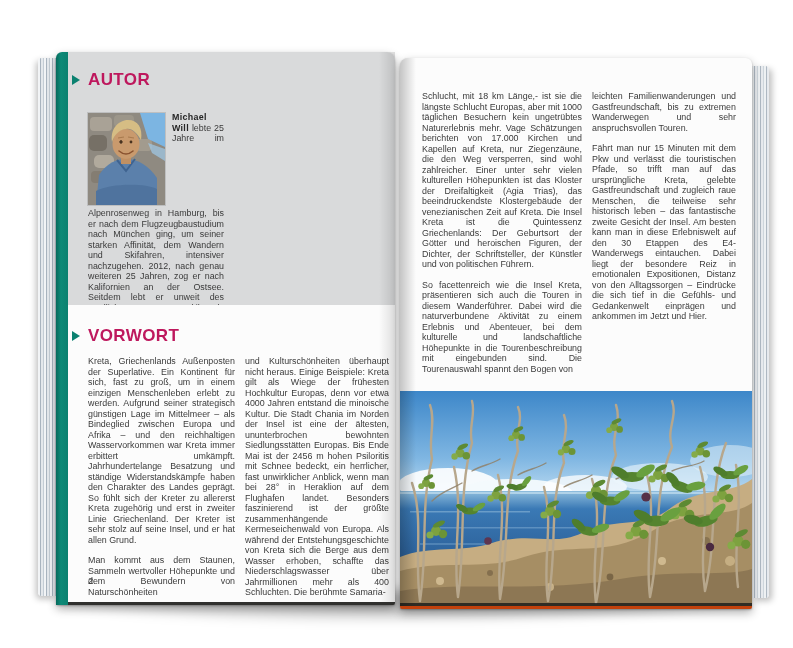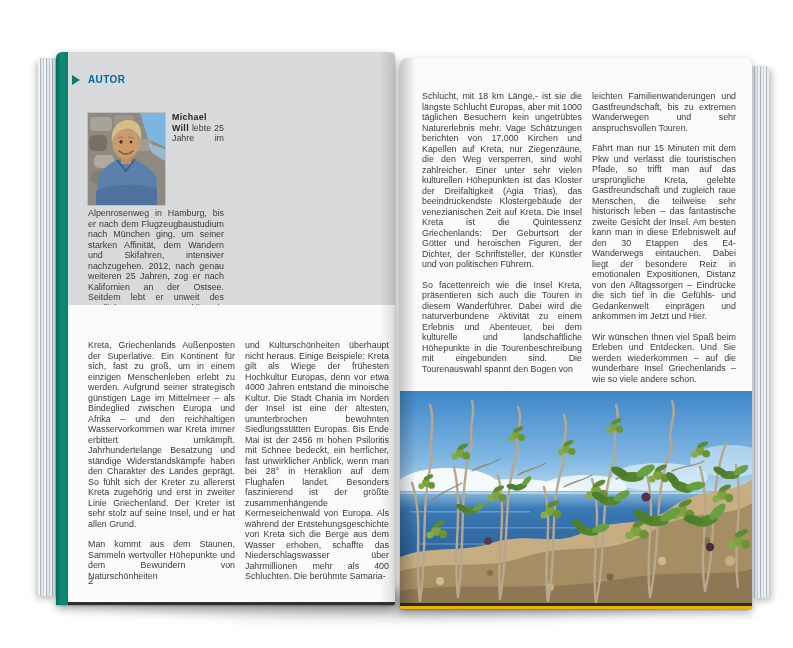--- a/index.html
+++ b/index.html
@@ -18,29 +18,29 @@
     box-shadow:3px 3px 6px rgba(0,0,0,0.25);}
   
   .page{position:absolute;background:#fcfcfc;}
   .page-left{left:56px;top:52px;width:339px;height:550px;border-radius:6px 8px 2px 2px;
     box-shadow:0 4px 10px rgba(0,0,0,0.30),0 1px 2px rgba(0,0,0,0.25);
     border-bottom:3px solid #30302e;}
   .page-left::after{content:"";position:absolute;top:0;right:0;bottom:0;width:16px;pointer-events:none;
     background:linear-gradient(90deg,transparent,rgba(0,0,0,0.12));}
   .page-right{left:400px;top:58px;width:352px;height:548px;border-radius:8px 6px 2px 2px;
     box-shadow:0 4px 10px rgba(0,0,0,0.30),0 1px 2px rgba(0,0,0,0.25);
-    border-bottom:3px solid #eab308;overflow:hidden;}
+    border-bottom:3px solid #c2410c;overflow:hidden;}
   .page-right::before{content:"";position:absolute;top:0;left:0;bottom:0;width:16px;z-index:5;pointer-events:none;
     background:linear-gradient(90deg,rgba(0,0,0,0.22),transparent);}
   
   .teal-band{position:absolute;left:0;top:0;bottom:-3px;width:12px;background:#0b8170;
     border-radius:6px 0 0 0;
     background:linear-gradient(90deg,#066a5c,#0d8a77 40%,#0b8170);}
   
-  .sec-head{position:relative;margin:0;color:#0369a1;font-size:10px;font-weight:bold;
+  .sec-head{position:relative;margin:0;color:#be185d;font-size:17px;font-weight:bold;
     letter-spacing:0.4px;line-height:16px;}
   .tri{position:absolute;left:-16px;top:3px;width:0;height:0;
     border-top:5px solid transparent;border-bottom:5px solid transparent;border-left:8px solid #0b8170;}
   
   .author-panel{position:absolute;left:12px;right:0;top:0;height:253px;background:#d9dadb;
     border-radius:0 8px 0 0;padding:20px 5px 0 20px;box-sizing:border-box;overflow:hidden;}
   .author-cols{display:flex;gap:9px;margin-top:24px;flex-direction:column;}
   .a-col1{width:136px;flex:none;}
   .a-col2{flex:1;min-width:0;}
   .author-photo{float:left;width:77px;height:92px;margin:1px 7px 3px 0;box-shadow:0 0 0 1px rgba(0,0,0,0.12);}
@@ -112,20 +112,24 @@
         </div>
         <div class="a-col2 txt">
           <p>Aus dieser Leidenschaft entstand ein erstes Projekt, ein Onlineführer – www.gpstrackfinder.com – mit 60 Variantenabfahrten in Norditalien. Auch sind folgende Wanderführer-Titel veröffentlicht: Lanzarote, La Gomera, Fuerteventura und Rhodos.</p>
           <p>Seit über 15 Jahren bereist er intensiv die griechischen Inseln. Bei der Planung der Wanderrouten identifiziert er die Quintessenz der vorhandenen Wanderwege, auch wird das Streckennetz um neue Varianten erweitert. Besonders beeindruckte ihn die wunderbare Insel Kreta.</p>
           <p class="bold-p">Sein Treibstoff ist, neue Wege zu gehen, damit sie entstehen.</p>
         </div>
       </div>
     </div>
 
     <div class="vorwort">
+      <h2 class="sec-head">
+        <span class="tri"></span>
+        <span>VORWORT</span>
+      </h2>
       <div class="v-cols">
         <div class="v-col1 txt">
           <p>Kreta, Griechenlands Außenposten der Superlative. Ein Kontinent für sich, fast zu groß, um in einem einzigen Menschenleben erlebt zu werden. Aufgrund seiner strategisch günstigen Lage im Mittelmeer – als Bindeglied zwischen Europa und Afrika – und den reichhaltigen Wasservorkommen war Kreta immer erbittert umkämpft. Jahrhundertelange Besatzung und ständige Widerstandskämpfe haben den Charakter des Landes geprägt. So fühlt sich der Kreter zu allererst Kreta zugehörig und erst in zweiter Linie Griechenland. Der Kreter ist sehr stolz auf seine Insel, und er hat allen Grund.</p>
           <p>Man kommt aus dem Staunen, Sammeln wertvoller Höhepunkte und dem Bewundern von Naturschönheiten</p>
         </div>
         <div class="v-col2 txt">
           <p>und Kulturschönheiten überhaupt nicht heraus. Einige Beispiele: Kreta gilt als Wiege der frühesten Hochkultur Europas, denn vor etwa 4000 Jahren entstand die minoische Kultur. Die Stadt Chania im Norden der Insel ist eine der ältesten, ununterbrochen bewohnten Siedlungsstätten Europas. Bis Ende Mai ist der 2456 m hohen Psiloritis mit Schnee bedeckt, ein herrlicher, fast unwirklicher Anblick, wenn man bei 28° in Heraklion auf dem Flughafen landet. Besonders faszinierend ist der größte zusammenhängende Kermeseichenwald von Europa. Als während der Entstehungsgeschichte von Kreta sich die Berge aus dem Wasser erhoben, schaffte das Niederschlagswasser über Jahrmillionen mehr als 400 Schluchten. Die berühmte Samaria-</p>
         </div>
       </div>
     </div>
@@ -136,21 +140,20 @@
   <div class="page page-right">
     <div class="r-text">
       <div class="r-cols">
         <div class="r-col1 txt">
           <p>Schlucht, mit 18 km Länge,- ist sie die längste Schlucht Europas, aber mit 1000 täglichen Besuchern kein ungetrübtes Naturerlebnis mehr. Vage Schätzungen berichten von 17.000 Kirchen und Kapellen auf Kreta, nur Ziegenzäune, die den Weg versperren, sind wohl zahlreicher. Einer unter sehr vielen kulturellen Höhepunkten ist das Kloster der Dreifaltigkeit (Agia Trias), das beeindruckendste Klostergebäude der venezianischen Zeit auf Kreta. Die Insel Kreta ist die Quintessenz Griechenlands: Der Geburtsort der Götter und heroischen Figuren, der Dichter, der Schriftsteller, der Künstler und von politischen Führern.</p>
           <p>So facettenreich wie die Insel Kreta, präsentieren sich auch die Touren in diesem Wanderführer. Dabei wird die naturverbundene Aktivität zu einem Erlebnis und Abenteuer, bei dem kulturelle und landschaftliche Höhepunkte in die Tourenbeschreibung mit eingebunden sind. Die Tourenauswahl spannt den Bogen von</p>
         </div>
         <div class="r-col2 txt">
           <p>leichten Familienwanderungen und Gastfreundschaft, bis zu extremen Wanderwegen und sehr anspruchsvollen Touren.</p>
           <p>Fährt man nur 15 Minuten mit dem Pkw und verlässt die touristischen Pfade, so trifft man auf das ursprüngliche Kreta, gelebte Gastfreundschaft und zugleich raue Menschen, die teilweise sehr historisch leben – das fantastische zweite Gesicht der Insel. Am besten kann man in diese Erlebniswelt auf den 30 Etappen des E4-Wanderwegs eintauchen. Dabei liegt der besondere Reiz in emotionalen Expositionen, Distanz von den Alltagssorgen – Eindrücke die sich tief in die Gefühls- und Gedankenwelt einprägen und ankommen im Jetzt und Hier.</p>
-          <p>Wir wünschen Ihnen viel Spaß beim Erleben und Entdecken. Und Sie werden wiederkommen – auf die wunderbare Insel Griechenlands – wie so viele andere schon.</p>
         </div>
       </div>
     </div>
 
     <div class="crete-photo">
       <svg viewBox="0 0 352 215" preserveAspectRatio="none" aria-hidden="true">
         <defs>
           <linearGradient id="sky" x1="0" y1="0" x2="0" y2="1">
             <stop offset="0" stop-color="#3d87c9"></stop>
             <stop offset="0.55" stop-color="#7fb6e2"></stop>

